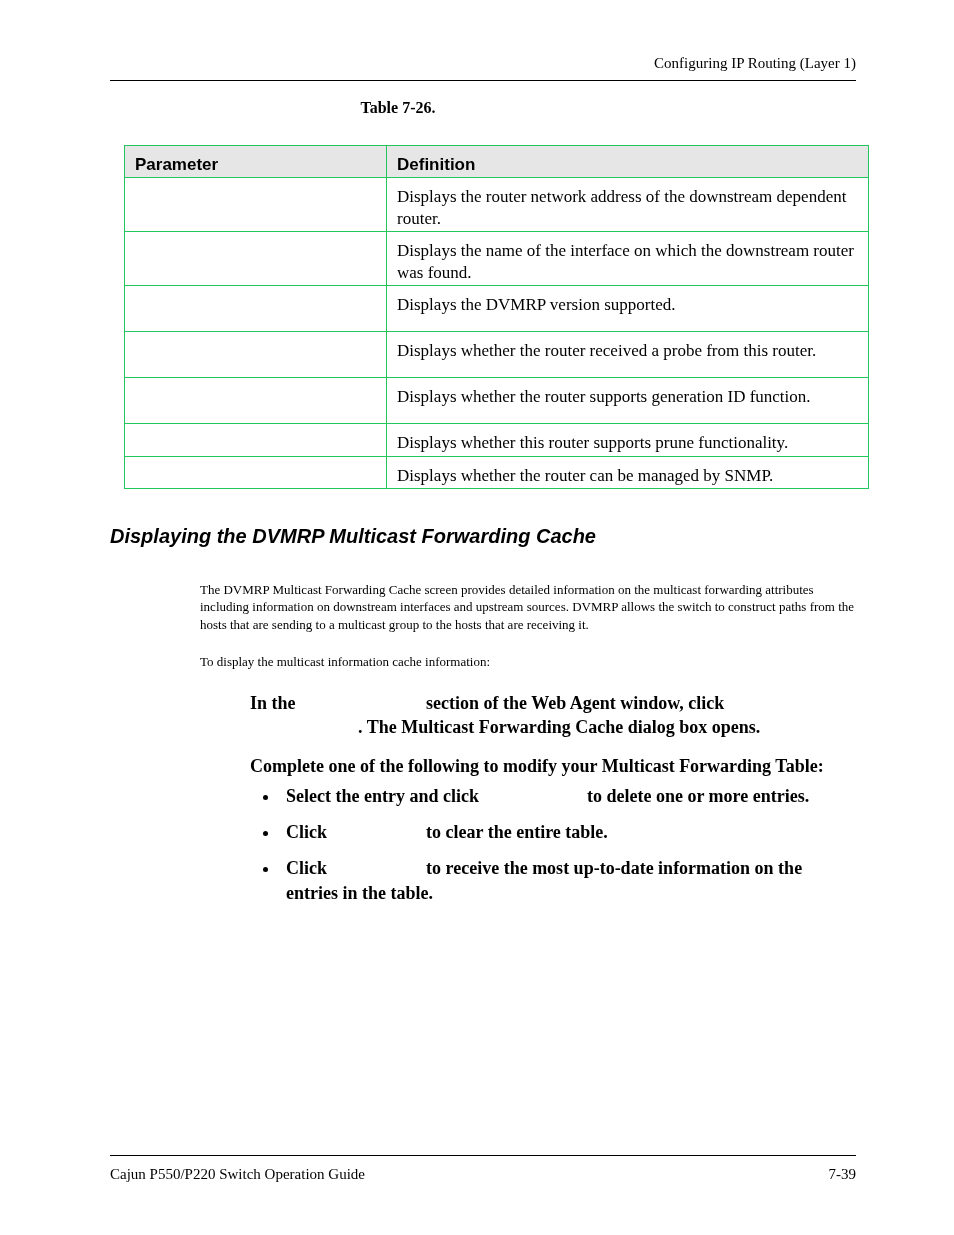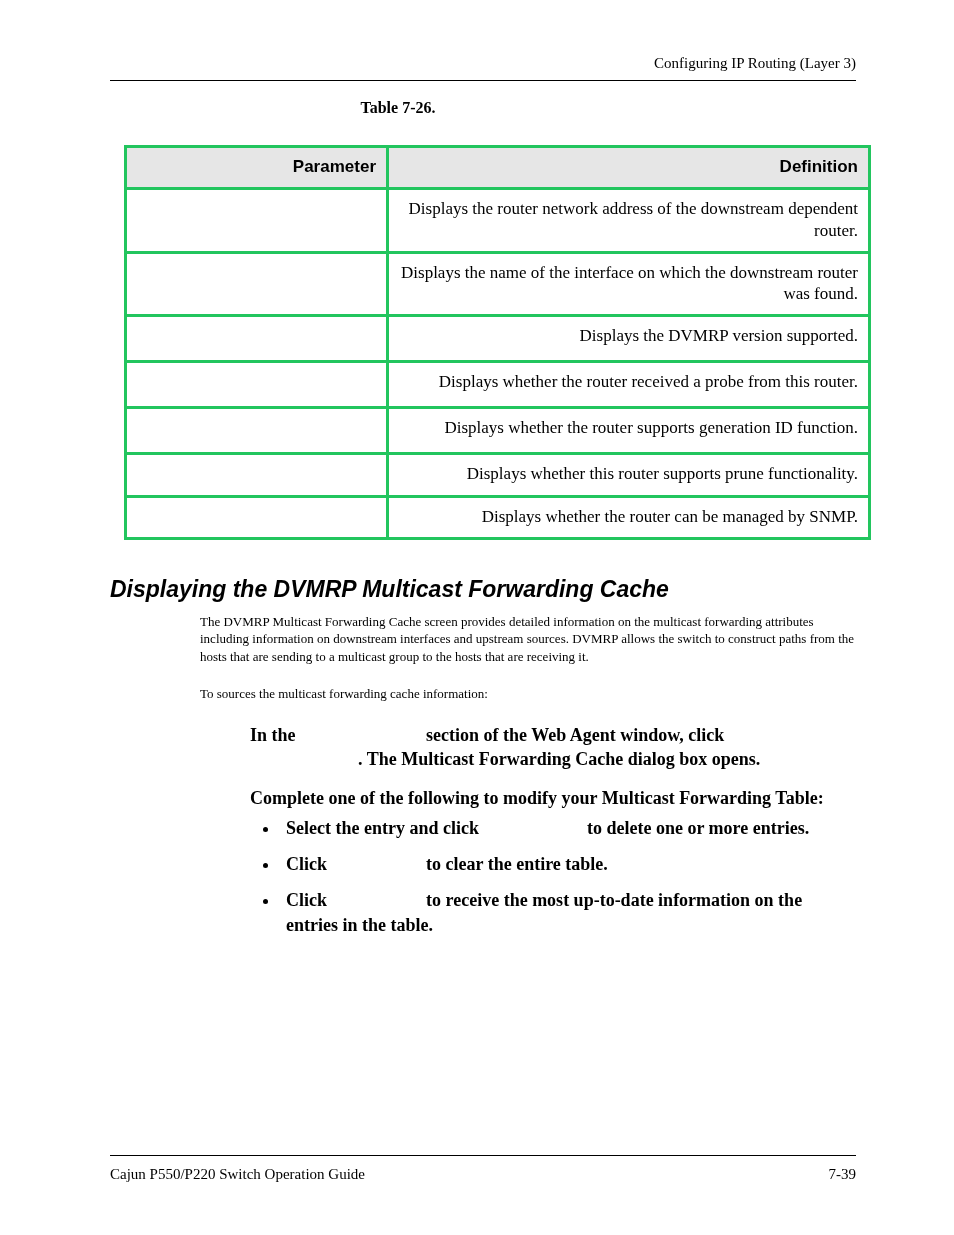--- a/index.html
+++ b/index.html
@@ -37,44 +37,44 @@
     padding-left: 120px;
     padding-right: 290px;
   }
   table.param-table {
     border-collapse: collapse;
     width: 744px;
     margin: 0 0 0 14px;
     table-layout: fixed;
   }
   table.param-table th, table.param-table td {
-    border: 3px solid #22c55e;
-    padding: 8px 10px 10px 10px;
+    border: 1px solid #22c55e;
+    padding: 8px 10px 2px 10px;
     font-size: 17px;
     vertical-align: top;
-    text-align: right;
+    text-align: left;
     line-height: 1.25;
   }
   table.param-table th {
     background: #e6e6e6;
     font-family: Arial, Helvetica, sans-serif;
     font-weight: bold;
     font-size: 17px;
   }
   table.param-table col.c1 { width: 262px; }
   table.param-table col.c2 { width: 482px; }
   td.tall { height: 54px; }
   td.medium { height: 46px; }
 
   h2.section {
     font-family: Arial, Helvetica, sans-serif;
     font-weight: bold;
     font-style: italic;
-    font-size: 23px;
-    margin: 36px 0 10px 0;
+    font-size: 20px;
+    margin: 36px 0 33px 0;
   }
   .body-indent {
     margin-left: 90px;
     margin-right: 0;
     font-size: 13px;
     line-height: 1.35;
   }
   .para { margin: 0 0 20px 0; }
   .step-block {
     margin-left: 140px;
@@ -111,21 +111,21 @@
     justify-content: space-between;
     font-size: 15px;
     gap: 47px;
   }
 </style>
 </head>
 <body>
 
 <div class="page">
 
-  <div class="running-head">Configuring IP Routing (Layer 3)</div>
+  <div class="running-head">Configuring IP Routing (Layer 1)</div>
   <hr class="head-rule">
 
   <div class="table-caption">Table 7-26.</div>
 
   <table class="param-table">
     <colgroup>
         <col class="c1">
         <col class="c2">
       </colgroup>
     <thead>
@@ -163,21 +163,21 @@
         <td></td>
         <td>Displays whether the router can be managed by SNMP.</td>
       </tr>
     </tbody>
   </table>
 
   <h2 class="section">Displaying the DVMRP Multicast Forwarding Cache</h2>
 
   <div class="body-indent">
     <p class="para">The DVMRP Multicast Forwarding Cache screen provides detailed information on the multicast forwarding attributes including information on downstream interfaces and upstream sources. DVMRP allows the switch to construct paths from the hosts that are sending to a multicast group to the hosts that are receiving it.</p>
-    <p class="para">To sources the multicast forwarding cache information:</p>
+    <p class="para">To display the multicast information cache information:</p>
   </div>
 
   <div class="step-block">
     <div class="step">
       <span>In the </span><span>&nbsp;&nbsp;&nbsp;&nbsp;&nbsp;&nbsp;&nbsp;&nbsp;&nbsp;&nbsp;&nbsp;&nbsp;&nbsp;&nbsp;&nbsp;&nbsp;&nbsp;&nbsp;&nbsp;&nbsp;&nbsp;&nbsp;&nbsp;&nbsp;&nbsp;&nbsp;&nbsp;</span><span> section of the Web Agent window, click </span><br>
       <span>&nbsp;&nbsp;&nbsp;&nbsp;&nbsp;&nbsp;&nbsp;&nbsp;&nbsp;&nbsp;&nbsp;&nbsp;&nbsp;&nbsp;&nbsp;&nbsp;&nbsp;&nbsp;&nbsp;&nbsp;&nbsp;&nbsp;&nbsp;&nbsp;</span><span>. The Multicast Forwarding Cache dialog box opens.</span>
     </div>
     <div class="step">
       <span>Complete one of the following to modify your Multicast Forwarding Table:</span>
       <ul class="bullets">

